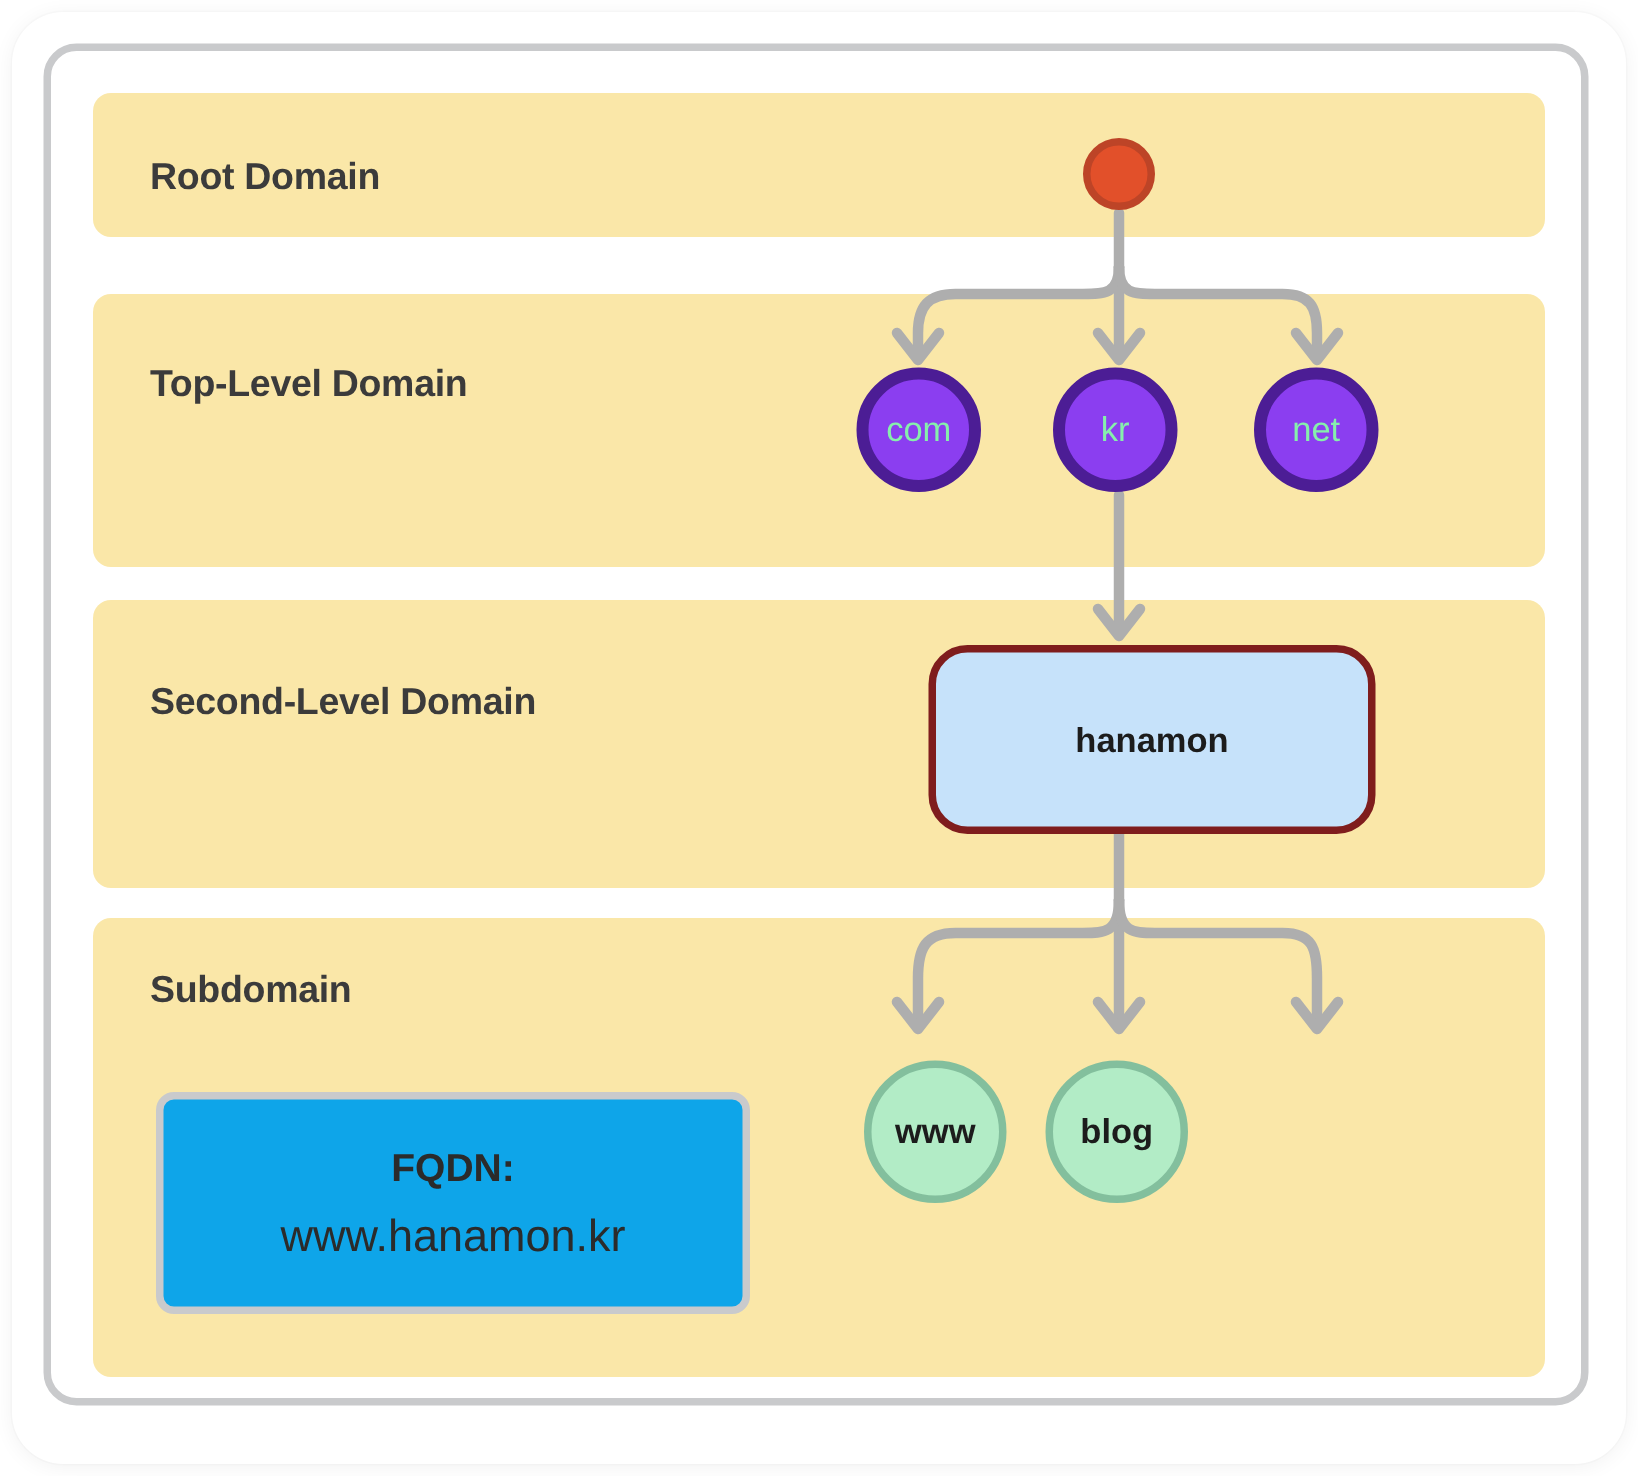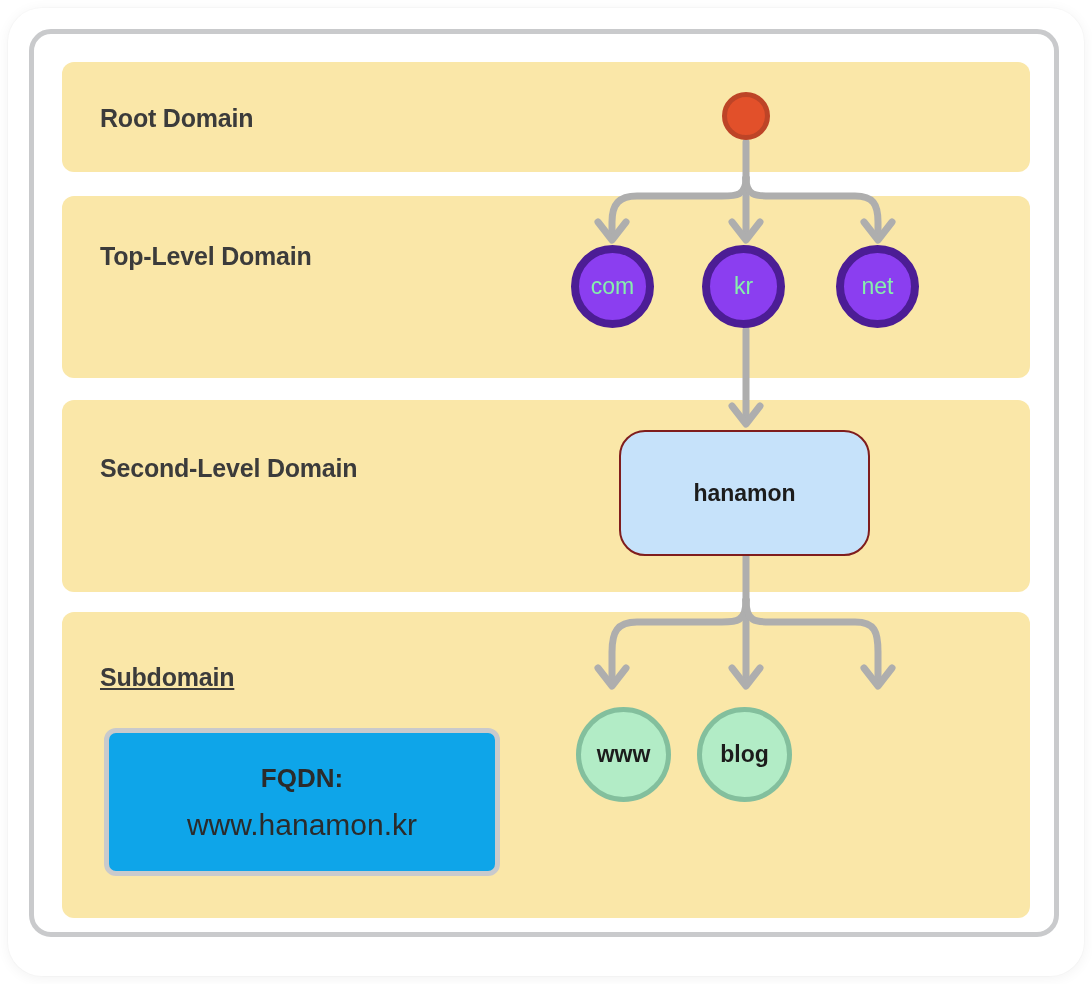--- a/index.html
+++ b/index.html
@@ -48,38 +48,38 @@
   }
 
   
   .band {
     position: absolute;
     left: 62px;
     width: 968px;
     background: #fae7a8;
     border-radius: 12px;
   }
-  #band-root      { top: 62px;  height: 110px; }
+  #band-root      { top: 62px;  height: 96px; }
   #band-tld       { top: 196px; height: 182px; }
   #band-sld       { top: 400px; height: 192px; }
   #band-subdomain { top: 612px; height: 306px; }
 
   .band-label {
     position: absolute;
     left: 38px;
     font-size: 25px;
     font-weight: bold;
     color: #3b3b3b;
     letter-spacing: -0.2px;
     white-space: nowrap;
   }
   #band-root .band-label      { top: 42px; }
   #band-tld .band-label       { top: 46px; }
   #band-sld .band-label       { top: 54px; }
-  #band-subdomain .band-label { top: 51px; text-decoration: underline; }
+  #band-subdomain .band-label { top: 34px; }
 
   
   #connectors {
     position: absolute;
     left: 0;
     top: 0;
     width: 1092px;
     height: 984px;
     pointer-events: none;
   }
@@ -117,25 +117,25 @@
     font-weight: normal;
   }
   #node-com { left: 571px; top: 245px; }
   #node-kr  { left: 702px; top: 245px; }
   #node-net { left: 836px; top: 245px; }
 
   
   #node-hanamon {
     left: 619px;
     top: 430px;
-    width: 251px;
+    width: 298px;
     height: 126px;
     border-radius: 26px;
     background: #c6e2fa;
-    border: 2px solid #7f1d1d;
+    border: 5px solid #7f1d1d;
     color: #1c1c1c;
     font-size: 23px;
     font-weight: bold;
   }
 
   
   .sub-node {
     width: 95px;
     height: 95px;
     border-radius: 50%;

